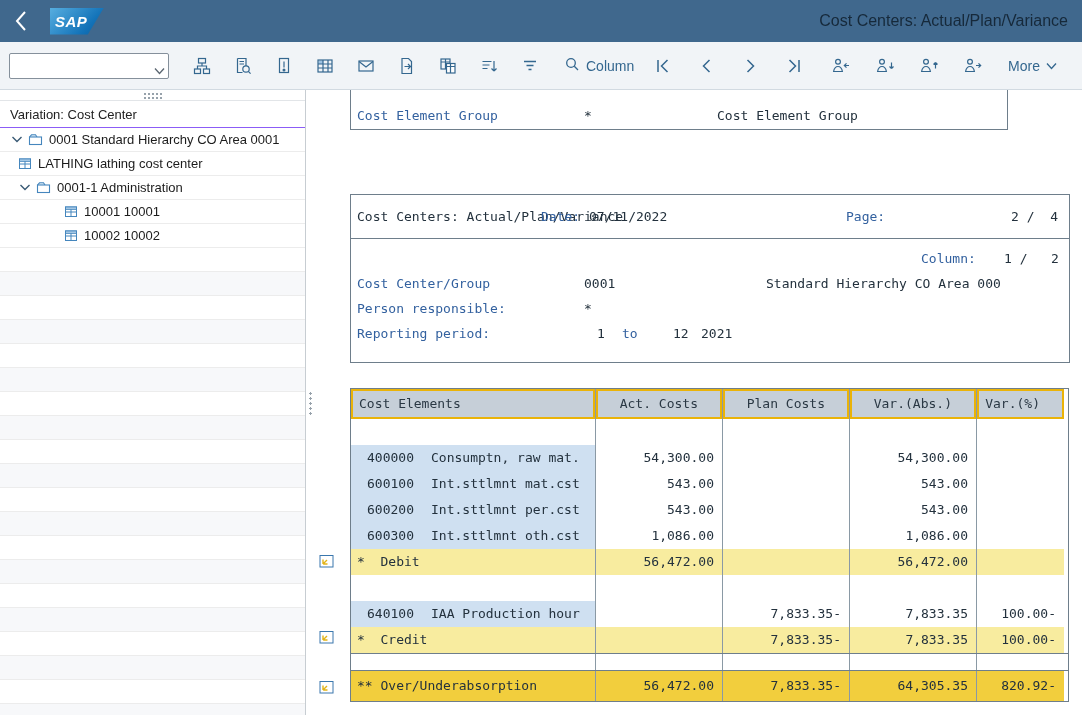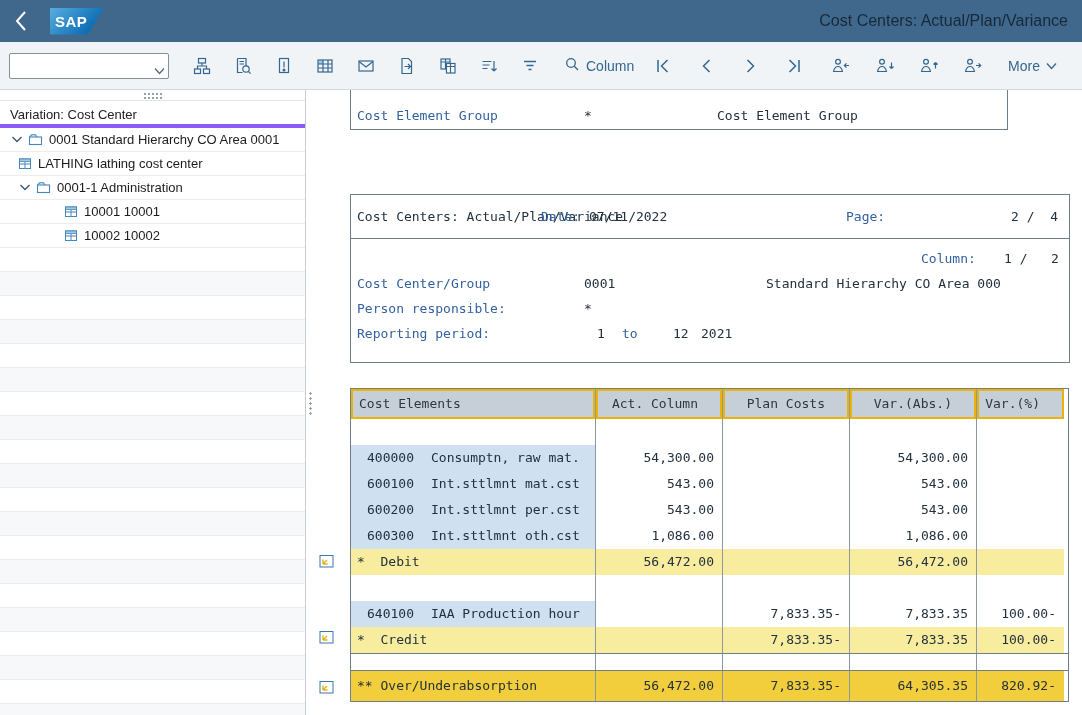--- a/index.html
+++ b/index.html
@@ -4,21 +4,21 @@
 <style>
   * { margin:0; padding:0; box-sizing:border-box; }
   html,body { width:1082px; height:715px; overflow:hidden; background:#fff;
     font-family:"Liberation Sans","DejaVu Sans",sans-serif; }
 
   
   .shell { height:42px; background:#40688d; display:flex; align-items:center; padding:0 14px; gap:14px; }
   .backbtn { width:22px; height:26px; display:flex; align-items:center; cursor:pointer; }
   .saplogo { width:54px; height:27px; background:linear-gradient(135deg,#57aee0 0%,#1272b8 70%,#0a5d9e 100%);
     clip-path:polygon(0 0,100% 0,70% 100%,0 100%); display:flex; align-items:center; }
-  .saplogo span { color:#fff; font-weight:bold; font-size:15px; letter-spacing:.5px; padding-left:5px; }
+  .saplogo span { color:#fff; font-style:italic; font-weight:bold; font-size:15px; letter-spacing:.5px; padding-left:5px; }
   .shell-title { margin-left:auto; color:#16293a; font-size:16px; }
 
   
   .toolbar { height:48px; background:#f1f4f7; border-bottom:1px solid #d2dae1; display:flex; align-items:center; padding:0 9px; }
   .cmdwrap { position:relative; width:160px; height:26px; margin-right:18px; }
   .cmdwrap input { width:100%; height:100%; border:1px solid #85909b; border-radius:2px; background:#fff; padding:0 20px 0 6px; font-size:13px; }
   .cmdwrap .chev { position:absolute; right:4px; top:8px; }
   .ti { width:30px; height:30px; display:flex; align-items:center; justify-content:center; cursor:pointer; margin-right:11px; }
   .ti svg { display:block; }
   .tlabel-btn { color:#34678f; font-size:14px; display:flex; align-items:center; gap:6px; cursor:pointer; }
@@ -29,21 +29,21 @@
 
   
   .content { display:flex; height:625px; }
 
   
   .sidebar { width:306px; border-right:1px solid #c7cdd2; background:#fff; display:flex; flex-direction:column; }
   .sash { height:10px; display:flex; align-items:center; justify-content:center; cursor:row-resize; }
   .sash .dots { width:20px; height:7px;
     background-image:radial-gradient(#97a2ab 1px, transparent 1.2px); background-size:4px 4px; }
   .sb-title { height:28px; line-height:27px; padding-left:10px; font-size:13px; color:#222;
-    border-top:1px solid #e2e5e8; border-bottom:4px solid #8b5cf6; }
+    border-top:1px solid #e2e5e8; border-bottom:1px solid #8b5cf6; }
   .titem { height:24px; display:flex; align-items:center; font-size:13px; color:#1c1c1c;
     border-bottom:1px solid #ececec; cursor:pointer; white-space:nowrap; }
   .titem .tw { width:14px; display:flex; justify-content:center; margin-right:4px; }
   .titem .nico { display:flex; margin-right:6px; }
   .lvl0 { padding-left:10px; }
   .lvl1 { padding-left:18px; }
   .lvl2 { padding-left:64px; }
   .tree-empty { flex:1;
     background:repeating-linear-gradient(to bottom,
       #ffffff 0 23px, #ececec 23px 24px,
@@ -421,21 +421,21 @@
         <span class="abs bluetxt" style="left:271px">to</span>
         <span class="abs" style="left:322px">12</span>
         <span class="abs" style="left:350px">2021</span>
       </div>
     </div>
 
     <div class="rtable">
 
       <div class="trow thead">
         <div class="cell"><span class="hcell">Cost Elements</span></div>
-        <div class="cell"><span class="hcell hnum">Act. Column</span></div>
+        <div class="cell"><span class="hcell hnum">Act. Costs</span></div>
         <div class="cell"><span class="hcell hnum">Plan Costs</span></div>
         <div class="cell"><span class="hcell hnum">Var.(Abs.)</span></div>
         <div class="cell"><span class="hcell hnum">Var.(%)</span></div>
       </div>
 
       <div class="trow spacer">
         <div class="cell"></div>
           <div class="cell"></div>
           <div class="cell"></div>
           <div class="cell"></div>

